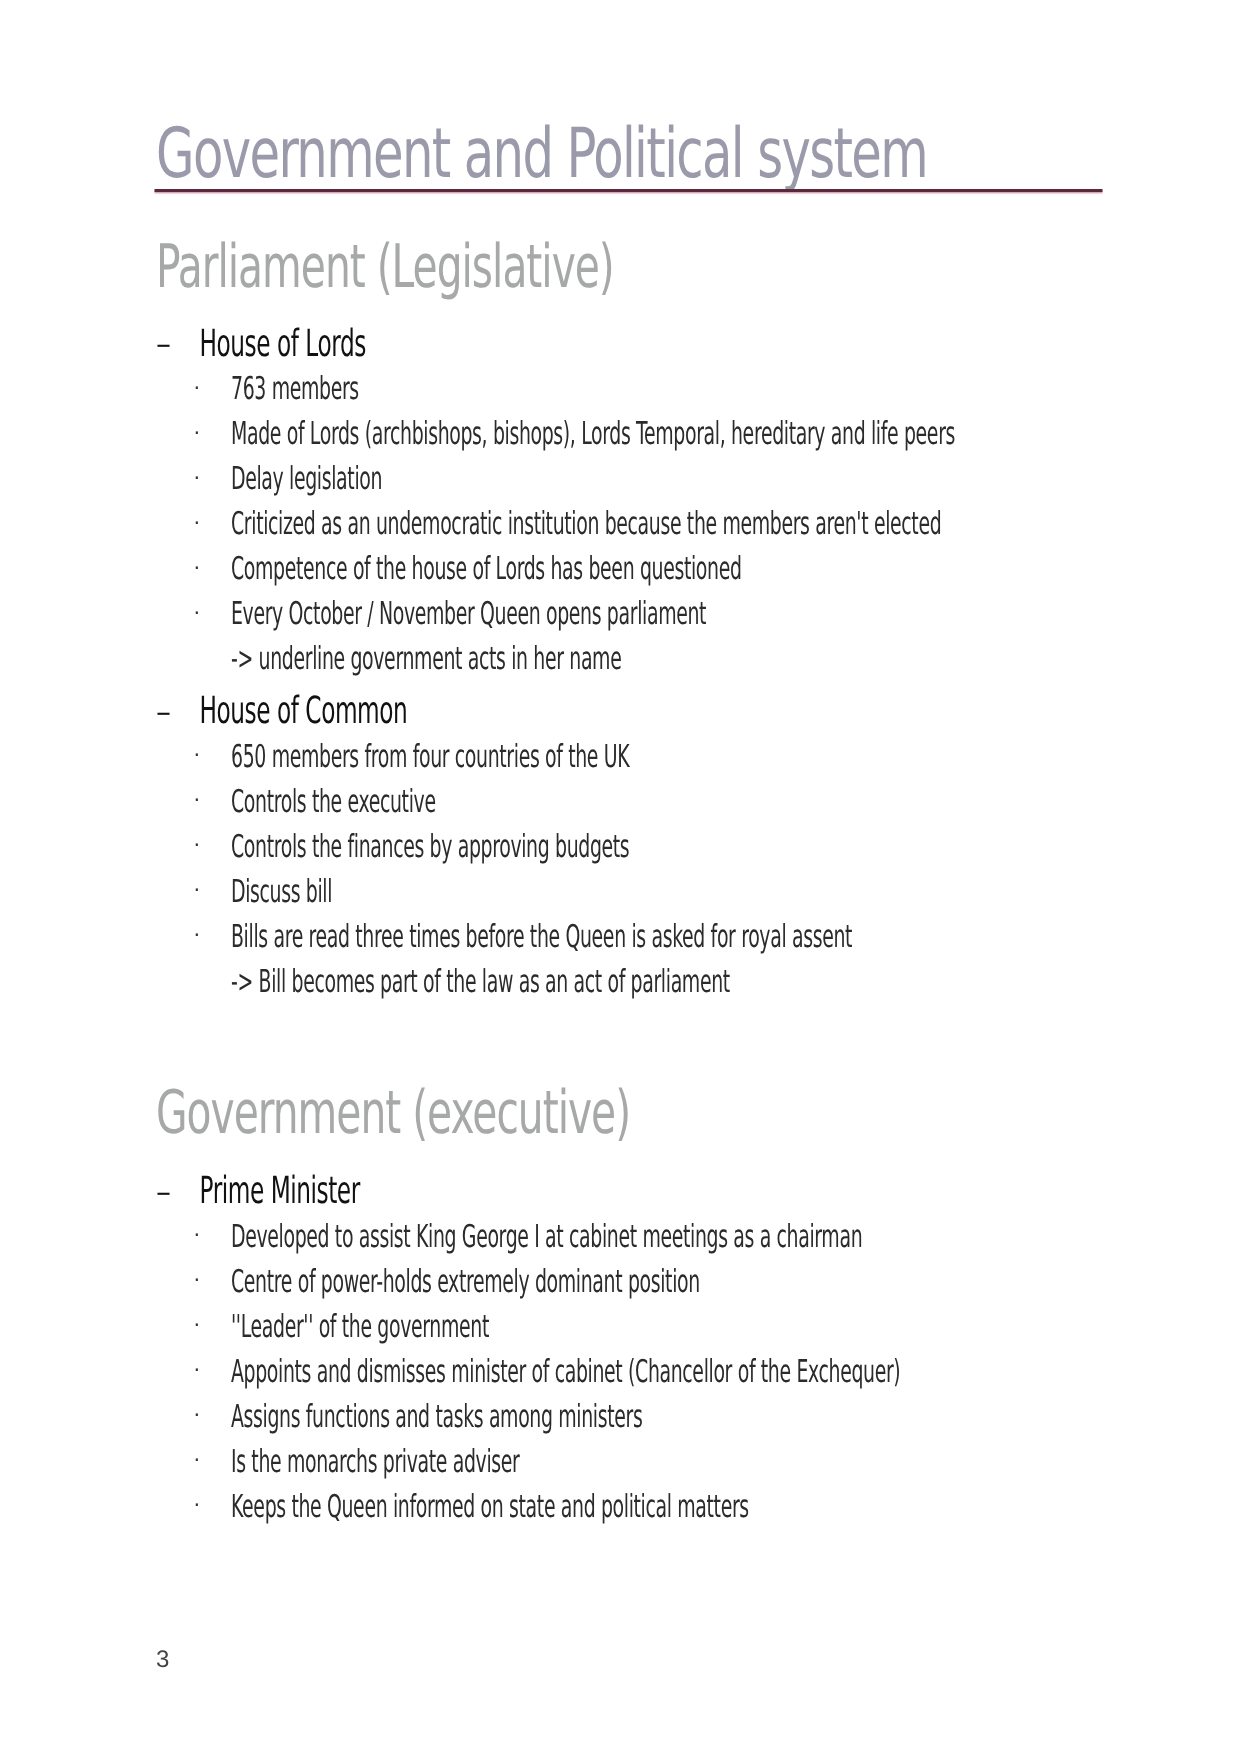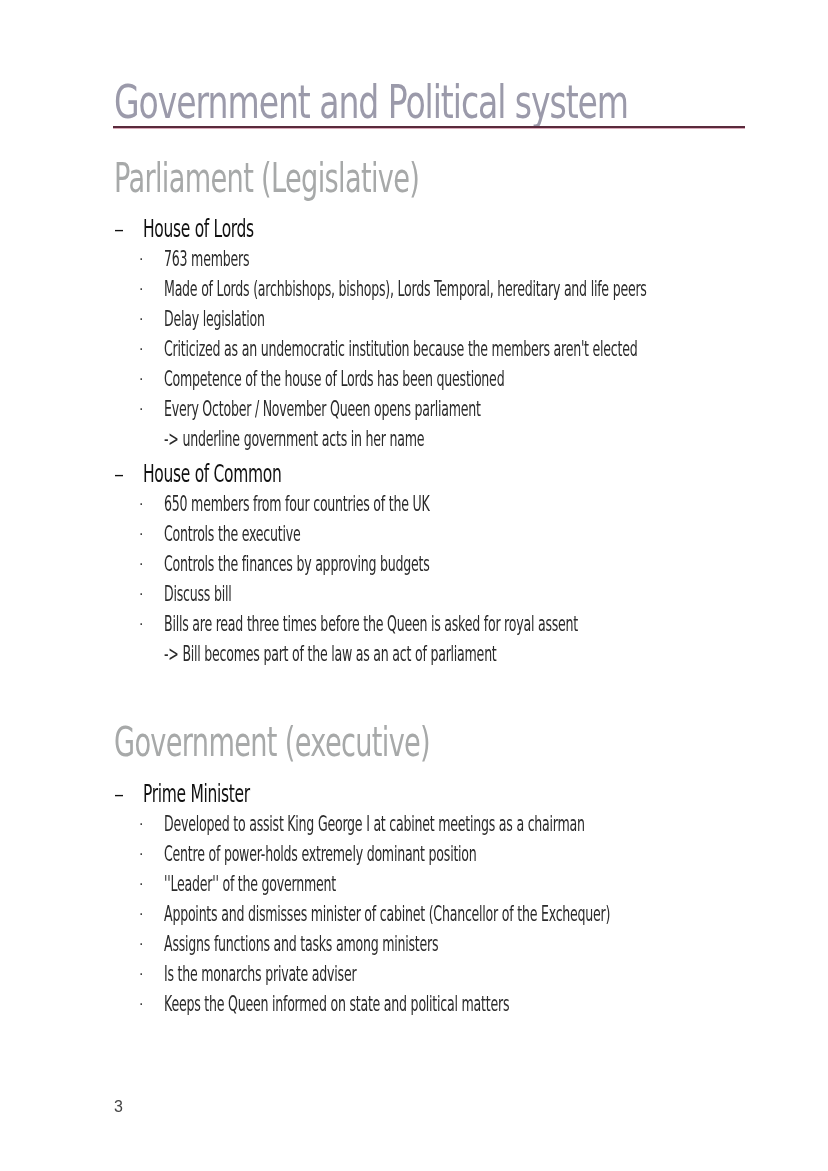--- a/index.html
+++ b/index.html
@@ -9,21 +9,21 @@
     }
     body {
       width: 828px;
       height: 1171px;
       position: relative;
       overflow: hidden;
       font-family: "Liberation Sans", sans-serif;
     }
     .page {
       position: absolute;
-      left: 14px; top: 0;
+      left: 4px; top: 0;
       width: 720px; height: 1171px; border-radius: 28px;
     }
     .doc-title {
       position: absolute;
       left: 100px;
       top: 44px;
       font-family: "DejaVu Sans", sans-serif;
       font-size: 46px;
       letter-spacing: -1.5px;
       color: #9b9aaa;

